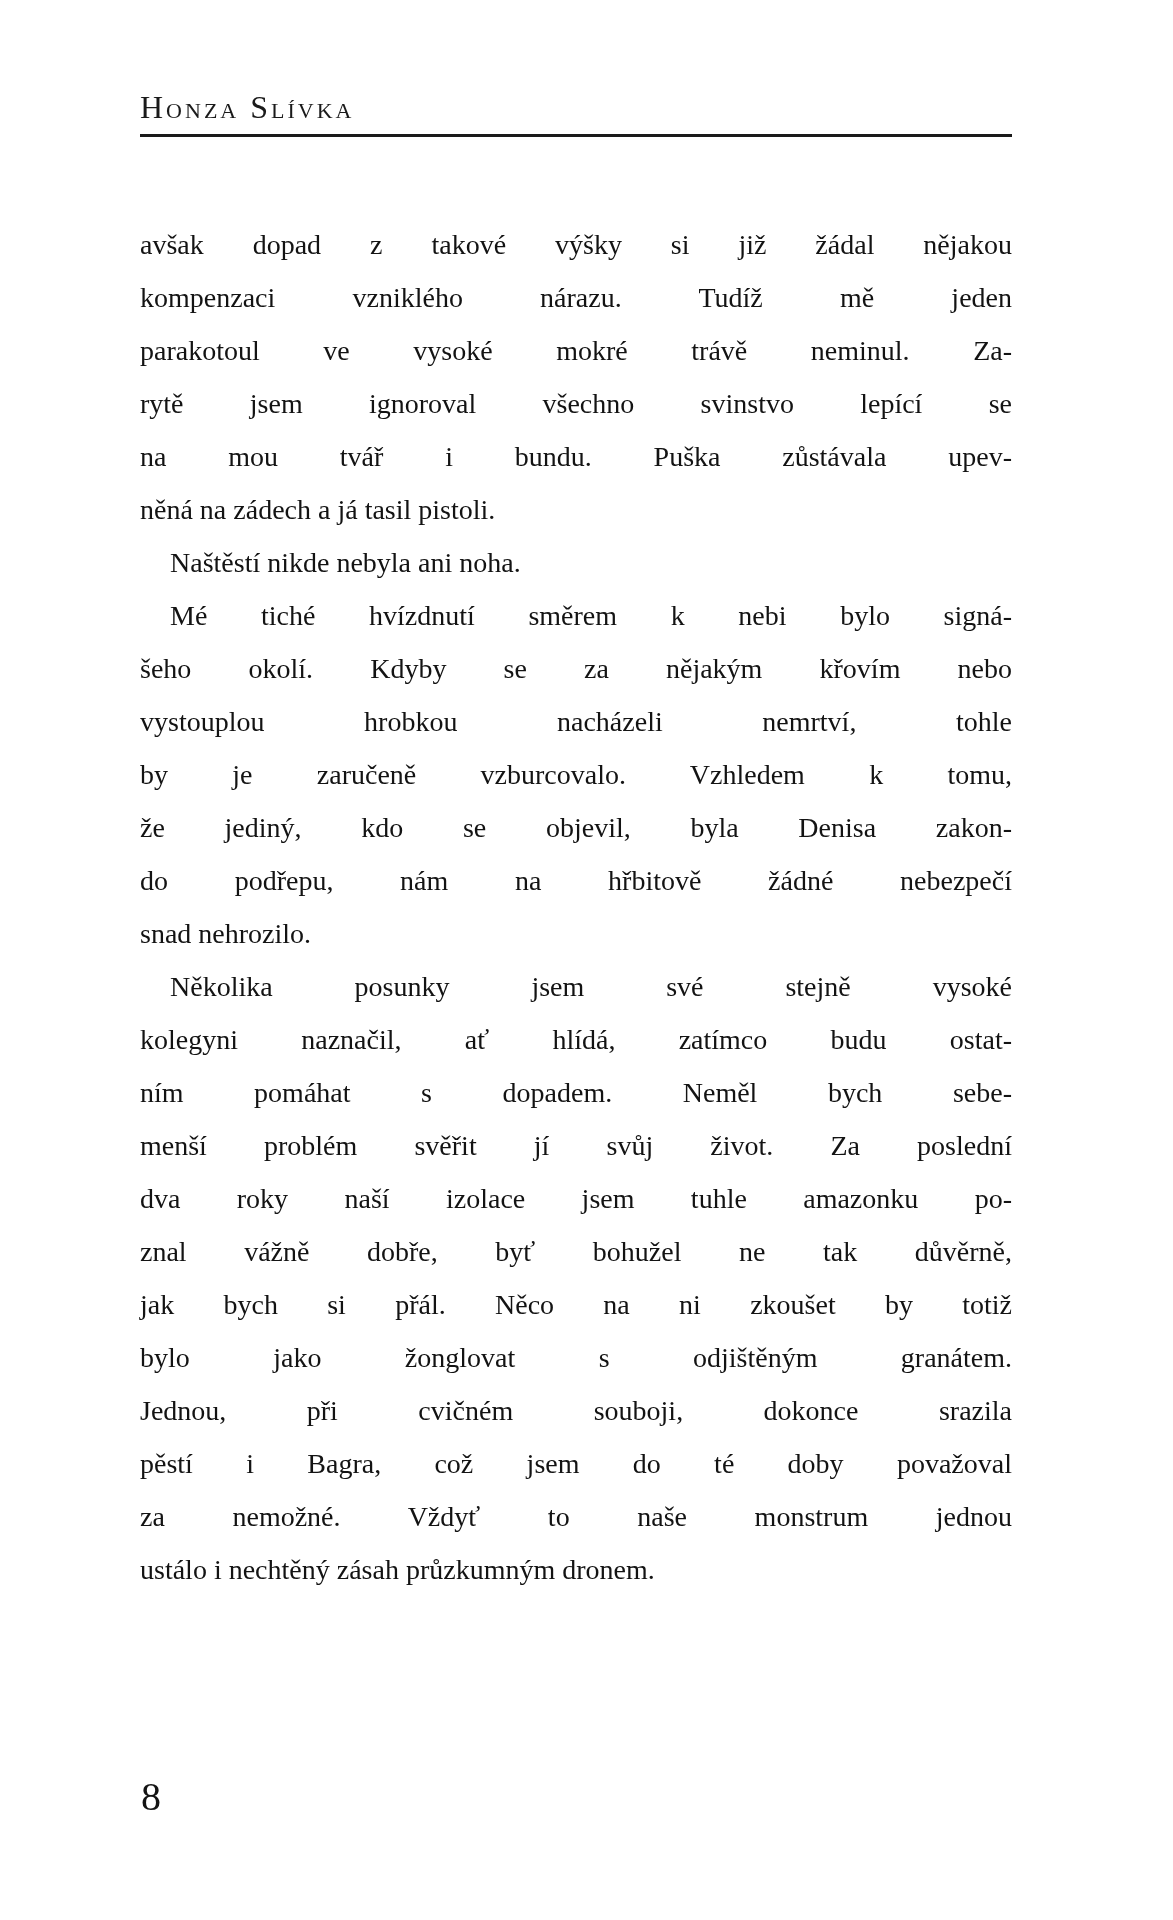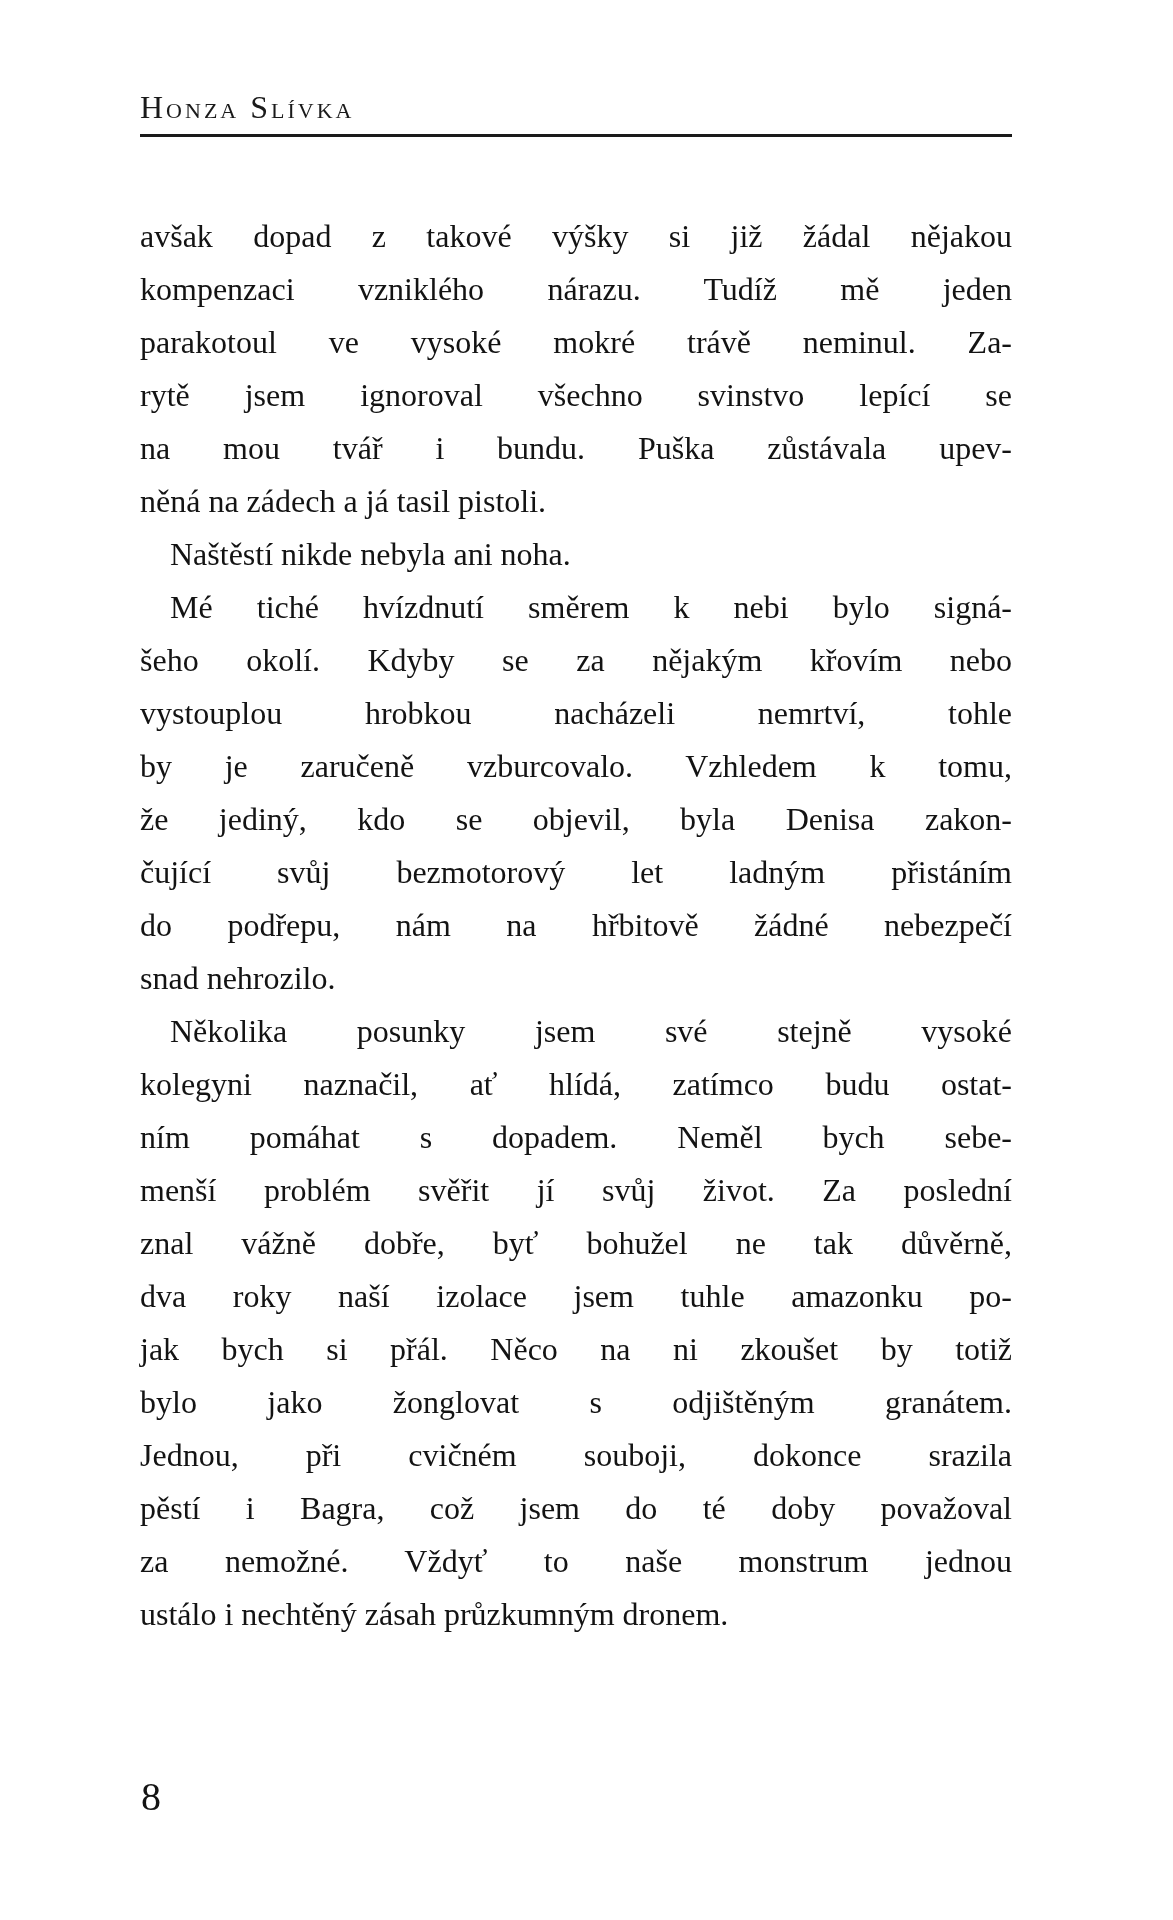--- a/index.html
+++ b/index.html
@@ -31,23 +31,23 @@
     position: absolute;
     left: 140px;
     top: 134px;
     width: 872px;
     height: 3px;
     background: #1a1a1a;
   }
   .body-text {
     position: absolute;
     left: 140px;
-    top: 210px;
+    top: 218px;
     width: 872px;
-    font-size: 32px;
+    font-size: 28px;
     line-height: 53px;
   }
   .ln {
     height: 53px;
     text-align: justify;
     text-align-last: justify;
     white-space: nowrap;
   }
   .ln--left {
     text-align: center;
@@ -78,29 +78,28 @@
     <div class="ln">parakotoul ve vysoké mokré trávě neminul. Za-</div>
     <div class="ln">rytě jsem ignoroval všechno svinstvo lepící se</div>
     <div class="ln">na mou tvář i bundu. Puška zůstávala upev-</div>
     <div class="ln ln--left">něná na zádech a já tasil pistoli.</div>
     <div class="ln ln--left ln--indent">Naštěstí nikde nebyla ani noha.</div>
     <div class="ln ln--indent">Mé tiché hvízdnutí směrem k nebi bylo signá-</div>
     <div class="ln">šeho okolí. Kdyby se za nějakým křovím nebo</div>
     <div class="ln">vystouplou hrobkou nacházeli nemrtví, tohle</div>
     <div class="ln">by je zaručeně vzburcovalo. Vzhledem k tomu,</div>
     <div class="ln">že jediný, kdo se objevil, byla Denisa zakon-</div>
-    <div class="ln">čující svůj bezmotorový let ladným přistáním</div>
     <div class="ln">do podřepu, nám na hřbitově žádné nebezpečí</div>
     <div class="ln ln--left">snad nehrozilo.</div>
     <div class="ln ln--indent">Několika posunky jsem své stejně vysoké</div>
     <div class="ln">kolegyni naznačil, ať hlídá, zatímco budu ostat-</div>
     <div class="ln">ním pomáhat s dopadem. Neměl bych sebe-</div>
     <div class="ln">menší problém svěřit jí svůj život. Za poslední</div>
+    <div class="ln">dva roky naší izolace jsem tuhle amazonku po-</div>
     <div class="ln">znal vážně dobře, byť bohužel ne tak důvěrně,</div>
-    <div class="ln">dva roky naší izolace jsem tuhle amazonku po-</div>
     <div class="ln">jak bych si přál. Něco na ni zkoušet by totiž</div>
     <div class="ln">bylo jako žonglovat s odjištěným granátem.</div>
     <div class="ln">Jednou, při cvičném souboji, dokonce srazila</div>
     <div class="ln">pěstí i Bagra, což jsem do té doby považoval</div>
     <div class="ln">za nemožné. Vždyť to naše monstrum jednou</div>
     <div class="ln ln--left">ustálo i nechtěný zásah průzkumným dronem.</div>
   </div>
 
   <div class="page-number">8</div>
 

